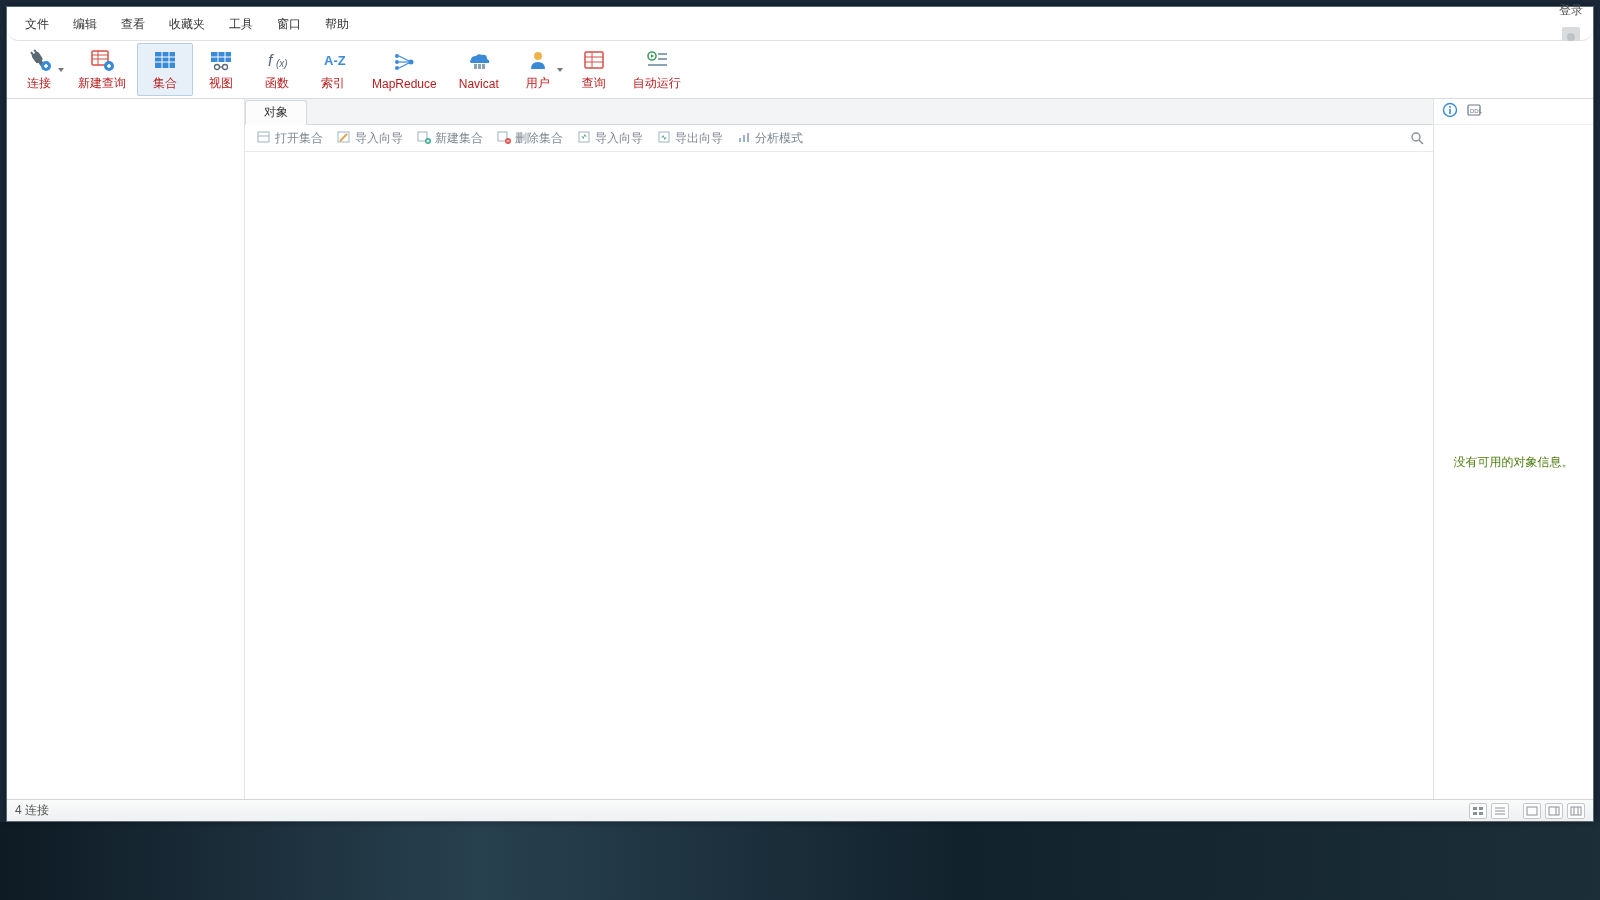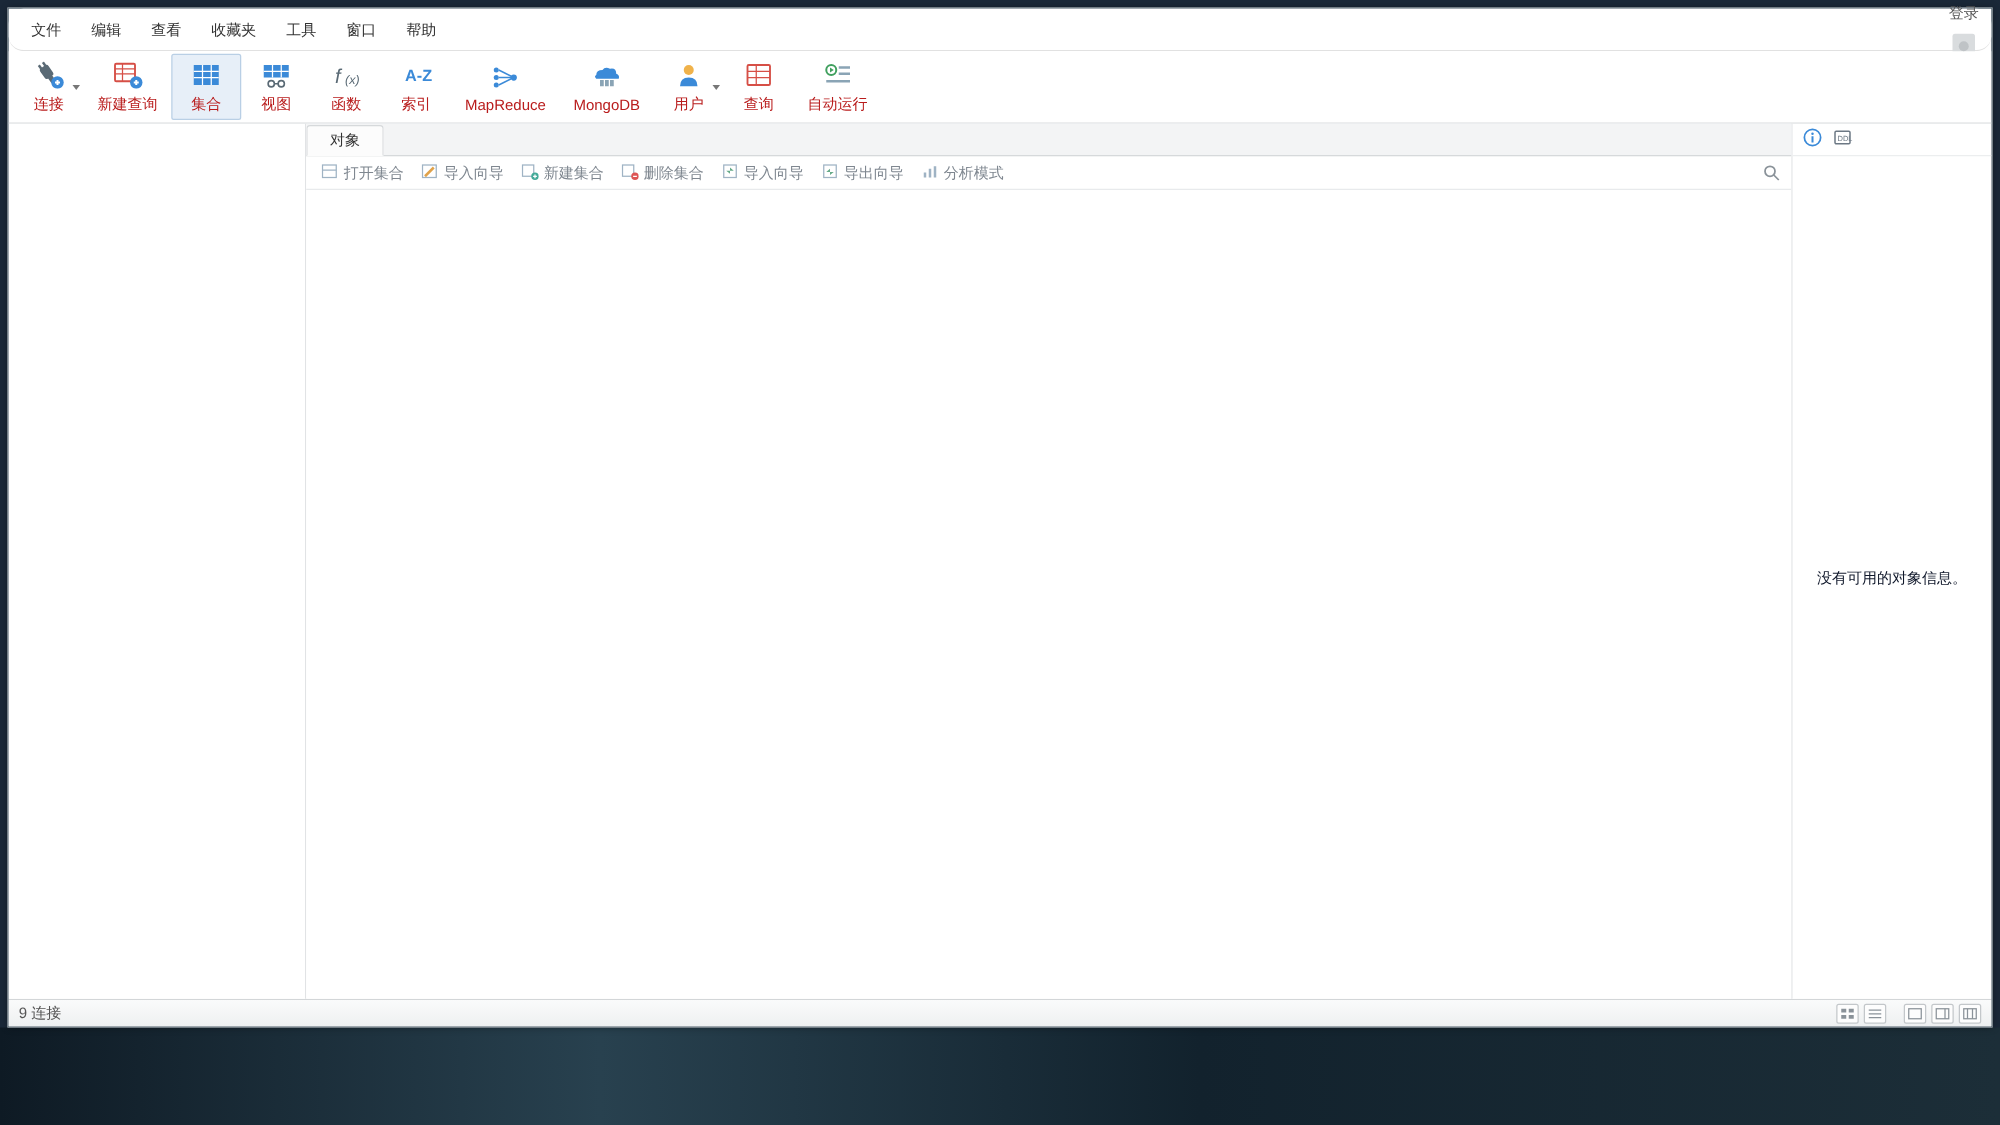--- a/index.html
+++ b/index.html
@@ -26,21 +26,21 @@
 .tool-icon { width:26px; height:22px; display:flex; align-items:center; justify-content:center; }
 .tab { height:25px; padding:0 18px; background:#fcfcfc; border:1px solid #d6d9db; border-bottom:1px solid #fcfcfc; border-top-left-radius:3px;border-top-right-radius:3px; font-size:12px; display:flex; align-items:center; position:relative; top:1px; }
 .ob-btn { display:flex; align-items:flex-start; gap:4px; padding:3px 6px; color:#7f8790; font-size:12px; cursor:default;}
 .ob-btn .mini-icon { width:14px; height:14px; display:inline-flex; align-items:center; justify-content:center;}
 .ob-search { position:absolute; right:8px; top:50%; transform:translateY(-50%); width:16px;height:16px; display:flex; align-items:center; justify-content:center;}
 .body-area { flex:1; display:flex; min-height:0; position:relative; }
 .sidebar-left { width:238px; border-right:1px solid #e1e3e5; background:#fff; }
 .main-center { flex:1; background:#fff; position:relative;}
 .info-panel { width:160px; border-left:1px solid #e1e3e5; background:#fff; display:flex; flex-direction:column; }
 .info-panel .info-icons { height:26px; display:flex; align-items:center; gap:8px; padding:0 8px; border-bottom:1px solid #eceeef; justify-content:flex-start;}
-.info-panel .info-body { flex:1; display:flex; align-items:center; justify-content:center; color:#0f172a; font-size:12px; text-align:center; padding:0 8px;}
+.info-panel .info-body { flex:1; display:flex; align-items:center; justify-content:center; color:#4d7c0f; font-size:12px; text-align:center; padding:0 8px;}
 .statusbar { height:22px; border-top:1px solid #d3d6d8; background:linear-gradient(#fafbfb,#eef0f1); display:flex; align-items:center; padding:0 8px; font-size:12px; color:#555;}
 .statusbar .right-icons { margin-left:auto; display:flex; gap:4px;}
 .sb-icon { width:18px;height:16px; border:1px solid #c3c7ca; border-radius:2px; background:#fdfdfd; display:flex; align-items:center; justify-content:center;}
 
 .bg-strip { position:absolute; left:0; right:0; bottom:0; height:78px; background: linear-gradient(90deg,#0e1a24,#28414f 30%,#12222d 60%,#1c2e38); }
 .inner-content-wrapper{ display:flex; flex-direction:column; flex:1; min-height:0;}
 </style>
 </head>
 <body>
 
@@ -162,21 +162,21 @@
 
     <div class="tool-btn">
       <span class="tool-icon">
         <svg width="26" height="22">
             <path d="M5 9 Q5 5 10 5 Q12 2 16 4 Q21 3 21 8 Q24 9 23 12 L5 12 Q3 10 5 9Z" fill="#3b8ad8"></path>
             <rect x="8" y="13" width="3" height="5" fill="#8aa4b5"></rect>
             <rect x="12" y="13" width="3" height="5" fill="#8aa4b5"></rect>
             <rect x="16" y="13" width="3" height="5" fill="#8aa4b5"></rect>
           </svg>
       </span>
-      <span class="lbl">MongoDB</span>
+      <span class="lbl">Navicat</span>
     </div>
 
     <div class="tool-btn">
       <span class="tool-icon">
         <svg width="26" height="22">
             <circle cx="13" cy="7" r="4" fill="#f0b24a"></circle>
             <path d="M6 20 Q6 13 13 13 Q20 13 20 20 Z" fill="#3b8ad8"></path>
           </svg>
       </span>
       <span class="lbl">用户</span>
@@ -312,21 +312,21 @@
                 <text x="4" y="11" font-size="6" fill="#6c7884">DDL</text>
               </svg></span>
         </div>
         <div class="info-body">
             <span>没有可用的对象信息。</span>
           </div>
       </div>
     </div>
 
     <div class="statusbar">
-      <span>9 连接</span>
+      <span>4 连接</span>
       <div class="right-icons">
         <span class="sb-icon">
             <svg width="12" height="10">
               <rect x="1" y="1" width="4" height="3" fill="#8a9299"></rect>
               <rect x="7" y="1" width="4" height="3" fill="#8a9299"></rect>
               <rect x="1" y="6" width="4" height="3" fill="#8a9299"></rect>
               <rect x="7" y="6" width="4" height="3" fill="#8a9299"></rect>
             </svg>
           </span>
         <span class="sb-icon">

